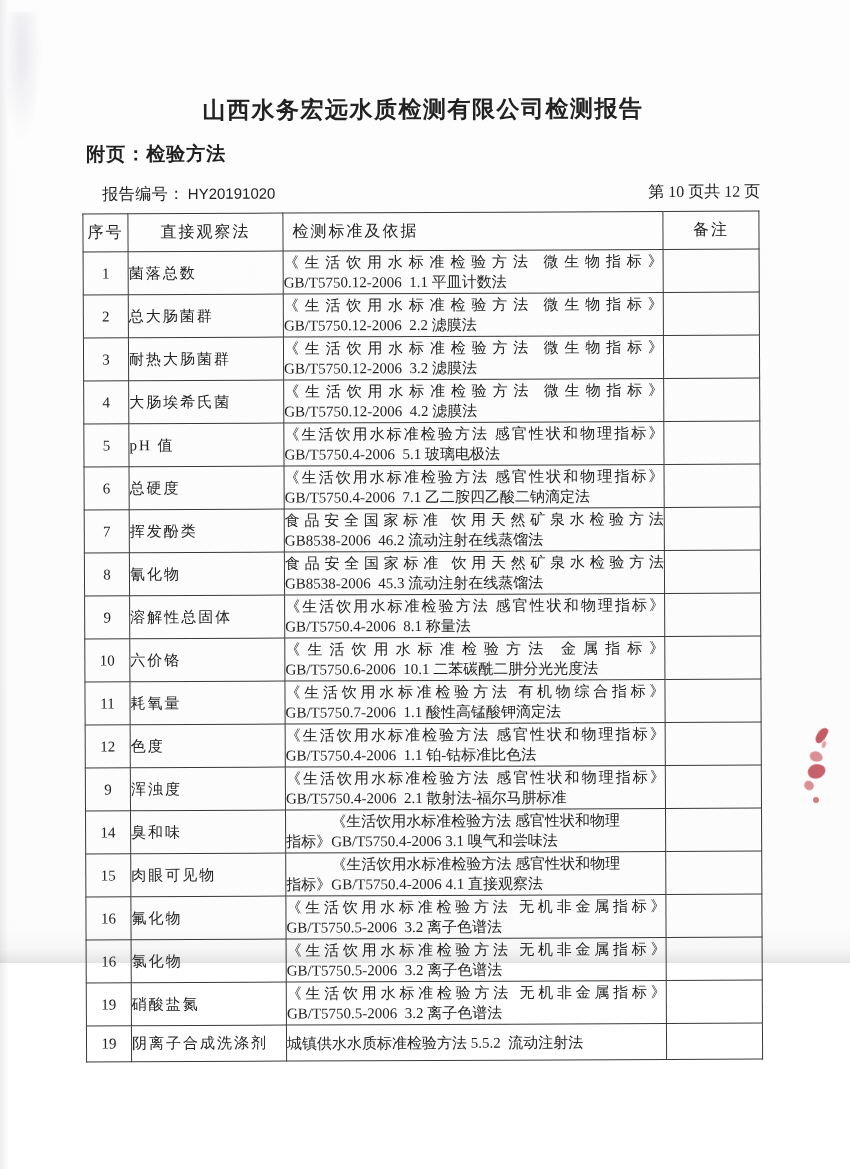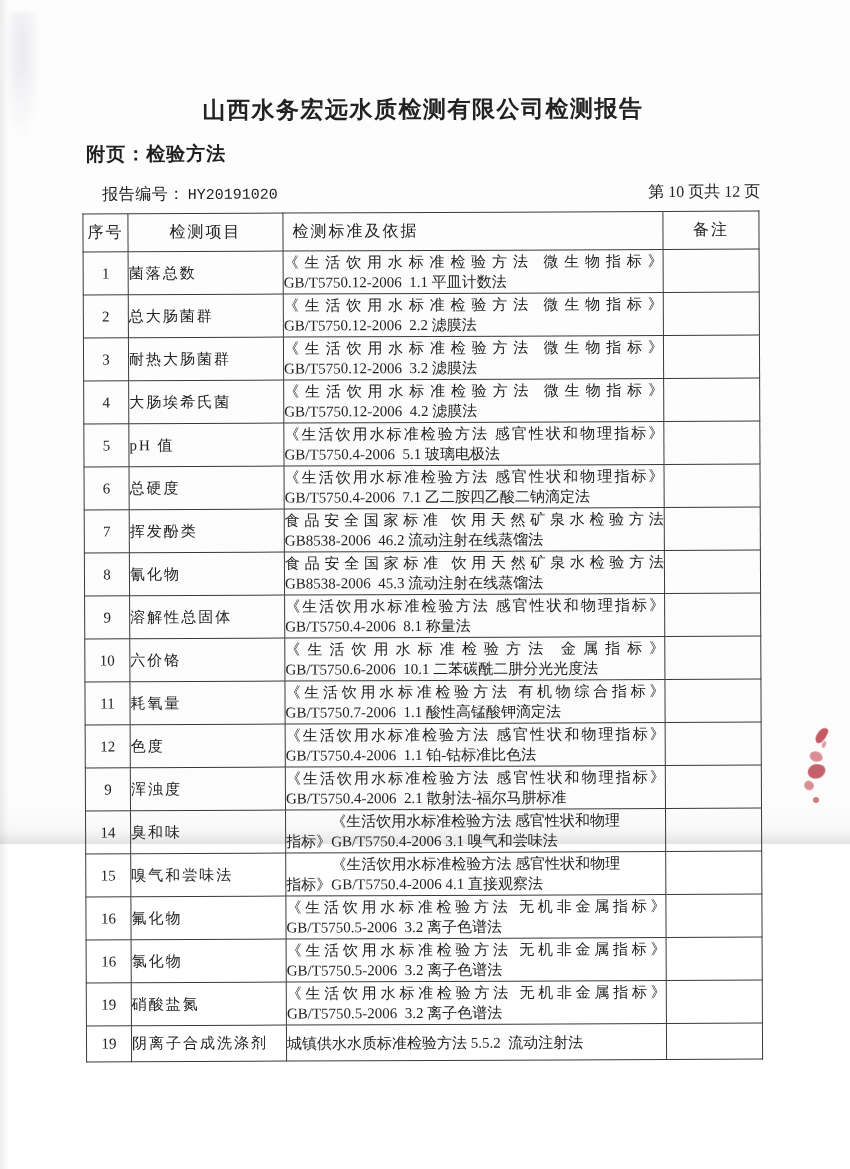--- a/index.html
+++ b/index.html
@@ -3,21 +3,21 @@
 <meta charset="utf-8">
 <style>
   html,body { margin:0; padding:0; }
   body {
     width:850px; height:1169px; overflow:hidden;
     background:#ffffff;
     font-family:"Liberation Serif","DejaVu Serif",serif;
     color:#262626;
   }
   .page {
-    position:relative; width:850px; height:844px;
+    position:relative; width:850px; height:963px;
     background:linear-gradient(180deg,#fdfdfd 0%, #fcfcfc 96%, #f4f4f4 100%);
   }
   
   .edge-shadow-left {
     position:absolute; left:0; top:0; width:9px; height:1169px;
     background:linear-gradient(90deg, rgba(90,90,110,0.10), rgba(90,90,110,0));
   }
   .edge-shadow-bottom {
     position:absolute; left:0; bottom:0; width:850px; height:14px;
     background:linear-gradient(0deg, rgba(80,80,90,0.10), rgba(80,80,90,0));
@@ -39,21 +39,21 @@
   .subtitle {
     position:absolute; top:140px; left:88px;
     font-size:19px; font-weight:bold; letter-spacing:1px; color:#1f1f1f;
   }
   .meta {
     position:absolute; top:183px; left:104px; right:88px;
     display:flex; justify-content:space-between; align-items:baseline;
     font-size:16px; color:#232323;
   }
   .meta .report-no { letter-spacing:0.5px; }
-  .meta .report-no .val { margin-left:3px; font-family:Liberation Mono, monospace; font-size:15px; letter-spacing:0;margin-top:24px; }
+  .meta .report-no .val { margin-left:3px; font-family:Liberation Sans, sans-serif; font-size:15px; letter-spacing:0;margin-top:24px; }
   table.methods {
     position:absolute; top:212px; left:84px;
     border-collapse:collapse; table-layout:fixed;
     font-size:15px; color:#232323;
   }
   table.methods th, table.methods td {
     border:1.6px solid #3a3a3a; padding:0; overflow:hidden;
   }
   col.c0 { width:45px; } col.c1 { width:155px; } col.c2 { width:380px; } col.c3 { width:96px; }
   thead tr { height:38px; }
@@ -97,21 +97,21 @@
     <table class="methods">
       <colgroup>
         <col class="c0">
           <col class="c1">
           <col class="c2">
           <col class="c3">
       </colgroup>
       <thead>
         <tr id="header-row">
             <th class="h0">序号</th>
-            <th class="h1">检测项目</th>
+            <th class="h1">直接观察法</th>
             <th class="h2">检测标准及依据</th>
             <th class="h3">备注</th>
           </tr>
       </thead>
       <tbody id="table-body">
           <tr>
             <td class="no-cell">1</td>
             <td class="item-cell">菌落总数</td>
             <td class="std-cell">
               <div class="l1">《生活饮用水标准检验方法 微生物指标》</div>
@@ -231,21 +231,21 @@
             <td class="no-cell">14</td>
             <td class="item-cell">臭和味</td>
             <td class="std-cell">
               <div class="l1 center">《生活饮用水标准检验方法 感官性状和物理</div>
               <div class="l2">指标》GB/T5750.4-2006 3.1 嗅气和尝味法</div>
             </td>
             <td class="remark-cell"></td>
           </tr>
           <tr>
             <td class="no-cell">15</td>
-            <td class="item-cell">嗅气和尝味法</td>
+            <td class="item-cell">肉眼可见物</td>
             <td class="std-cell">
               <div class="l1 center">《生活饮用水标准检验方法 感官性状和物理</div>
               <div class="l2">指标》GB/T5750.4-2006 4.1 直接观察法</div>
             </td>
             <td class="remark-cell"></td>
           </tr>
           <tr>
             <td class="no-cell">16</td>
             <td class="item-cell">氟化物</td>
             <td class="std-cell">

